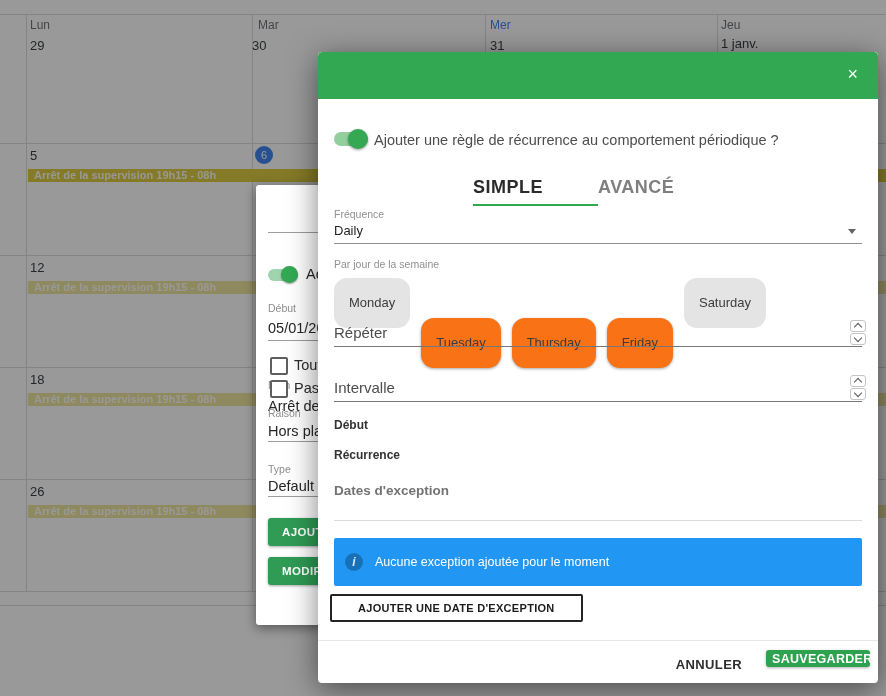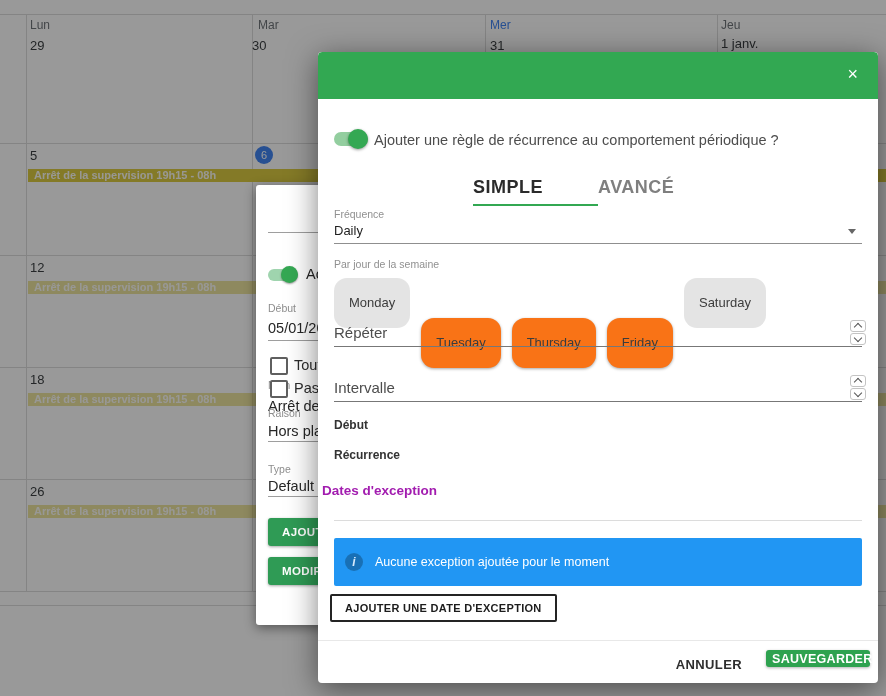--- a/index.html
+++ b/index.html
@@ -62,31 +62,31 @@
   .num-label{position:absolute;left:16px;font-size:15px;color:#4d4d4d;}
   .num-line{position:absolute;left:16px;right:16px;height:1px;background:#777;}
   .spinner{position:absolute;right:12px;width:16px;display:flex;flex-direction:column;gap:1px;}
   .spin-btn{width:16px;height:12px;border:1px solid #c4c4c4;border-radius:3px;background:#fff;
             display:flex;align-items:center;justify-content:center;cursor:pointer;box-sizing:border-box;}
   .chev{width:5px;height:5px;border-left:1.5px solid #555;border-top:1.5px solid #555;}
   .chev.up{transform:rotate(45deg);margin-top:2px;}
   .chev.down{transform:rotate(225deg);margin-bottom:2px;}
   .sum-label{position:absolute;left:16px;width:84px;font-size:12px;font-weight:bold;color:#333;}
   .sum-value{position:absolute;left:102px;font-size:12px;color:#222;}
-  .exc-header{position:absolute;left:4px;top:431px;font-size:13.5px;font-weight:bold;color:#a21caf;}
+  .exc-header{position:absolute;left:16px;top:431px;font-size:13.5px;font-weight:bold;color:#737373;}
   .exc-line{position:absolute;left:16px;right:16px;top:468px;height:1px;background:#dcdcdc;}
   .banner{position:absolute;left:16px;top:486px;width:528px;height:48px;background:var(--banner-blue,#2196F3);
           border-radius:2px;}
   .banner-icon{position:absolute;left:11px;top:15px;width:18px;height:18px;border-radius:50%;
                background:rgba(0,0,0,.25);color:#d6eafc;font-size:12px;font-weight:bold;font-style:italic;
                text-align:center;line-height:18px;}
   .banner-text{position:absolute;left:41px;top:0;line-height:48px;font-size:12.5px;color:#fff;}
   .out-btn{position:absolute;top:542px;height:28px;background:#fff;border:2px solid #242424;border-radius:2px;
            font-family:inherit;font-size:11px;font-weight:bold;letter-spacing:.3px;color:#1c1c1c;
-           padding:0 13px;cursor:pointer;}
+           padding:0 26px;cursor:pointer;}
   .foot-line{position:absolute;left:0;right:0;top:588px;height:1px;background:#e8e8e8;}
   .cancel-btn{position:absolute;right:130px;top:598px;height:27px;line-height:27px;background:none;border:none;
               font-family:inherit;font-size:13px;font-weight:bold;letter-spacing:.4px;color:#2e2e2e;cursor:pointer;}
   .save-btn{position:absolute;right:8px;top:598px;width:104px;height:17px;background:var(--save-green,#2EA24F);
             border:none;border-radius:3px;color:#fff;font-family:inherit;font-size:12.5px;font-weight:bold;
             letter-spacing:.3px;box-shadow:0 1px 3px rgba(0,0,0,.3);cursor:pointer;}
 </style>
 </head>
 <body>
 

